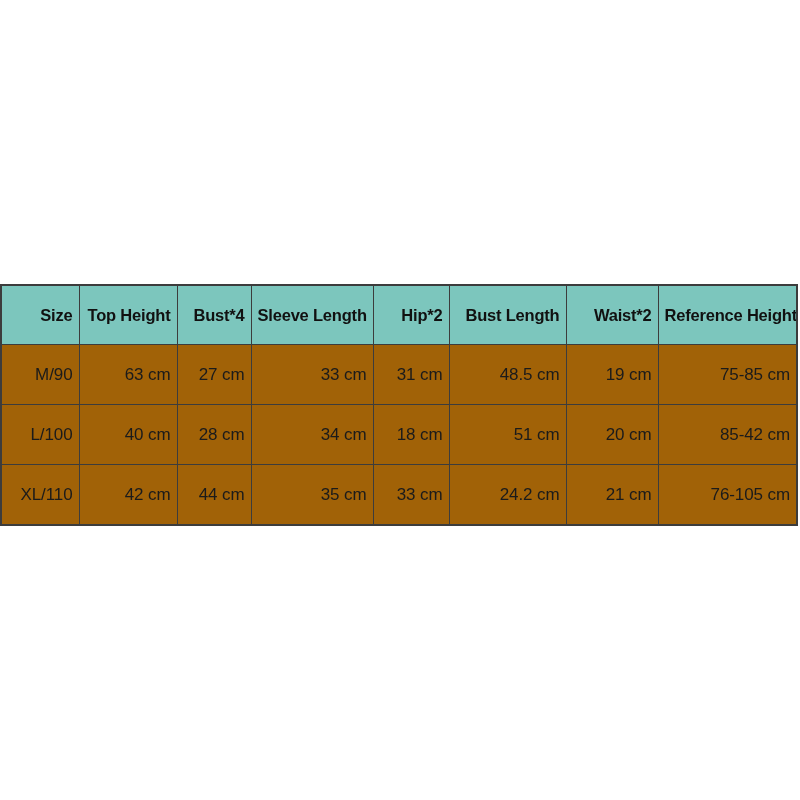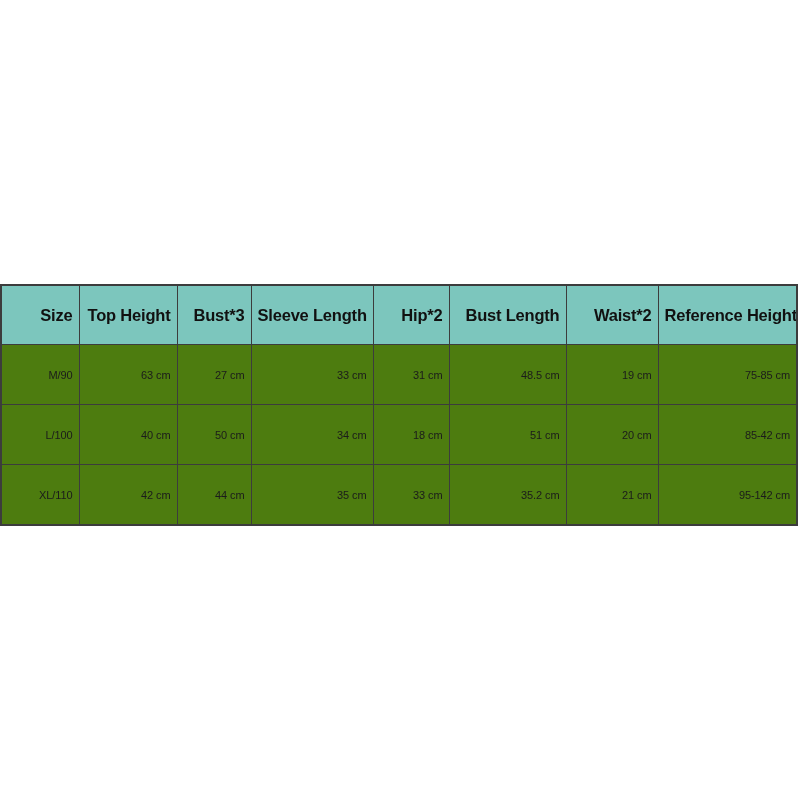--- a/index.html
+++ b/index.html
@@ -53,24 +53,24 @@
   table.size-chart thead th {
     background: #7cc6bd;
     color: #111111;
     font-weight: bold;
     font-size: 16.5px;
     letter-spacing: -0.2px;
     height: 58px;
   }
 
   table.size-chart tbody td {
-    background: #4d7c0f;
+    background: #a16207;
     color: #1b1b1b;
     font-weight: normal;
-    font-size: 11px;
+    font-size: 17px;
     letter-spacing: -0.1px;
     height: 59px;
   }
 
   
   col.c-size      { width: 78px;  }
   col.c-top       { width: 98px;  }
   col.c-bust      { width: 74px;  }
   col.c-sleeve    { width: 122px; }
   col.c-hip       { width: 76px;  }
@@ -93,21 +93,21 @@
         <col class="c-hip">
         <col class="c-pant">
         <col class="c-waist">
         <col class="c-refheight">
       </colgroup>
 
       <thead>
         <tr>
           <th>Size</th>
           <th>Top Height</th>
-          <th>Bust*3</th>
+          <th>Bust*4</th>
           <th>Sleeve Length</th>
           <th>Hip*2</th>
           <th>Bust Length</th>
           <th>Waist*2</th>
           <th>Reference Height</th>
         </tr>
       </thead>
 
       <tbody>
         <tr>
@@ -116,34 +116,34 @@
           <td>27 cm</td>
           <td>33 cm</td>
           <td>31 cm</td>
           <td>48.5 cm</td>
           <td>19 cm</td>
           <td>75-85 cm</td>
         </tr>
         <tr>
           <td>L/100</td>
           <td>40 cm</td>
-          <td>50 cm</td>
+          <td>28 cm</td>
           <td>34 cm</td>
           <td>18 cm</td>
           <td>51 cm</td>
           <td>20 cm</td>
           <td>85-42 cm</td>
         </tr>
         <tr>
           <td>XL/110</td>
           <td>42 cm</td>
           <td>44 cm</td>
           <td>35 cm</td>
           <td>33 cm</td>
-          <td>35.2 cm</td>
+          <td>24.2 cm</td>
           <td>21 cm</td>
-          <td>95-142 cm</td>
+          <td>76-105 cm</td>
         </tr>
       </tbody>
     </table>
   </div>
 
 </div>
 
 </body></html>

